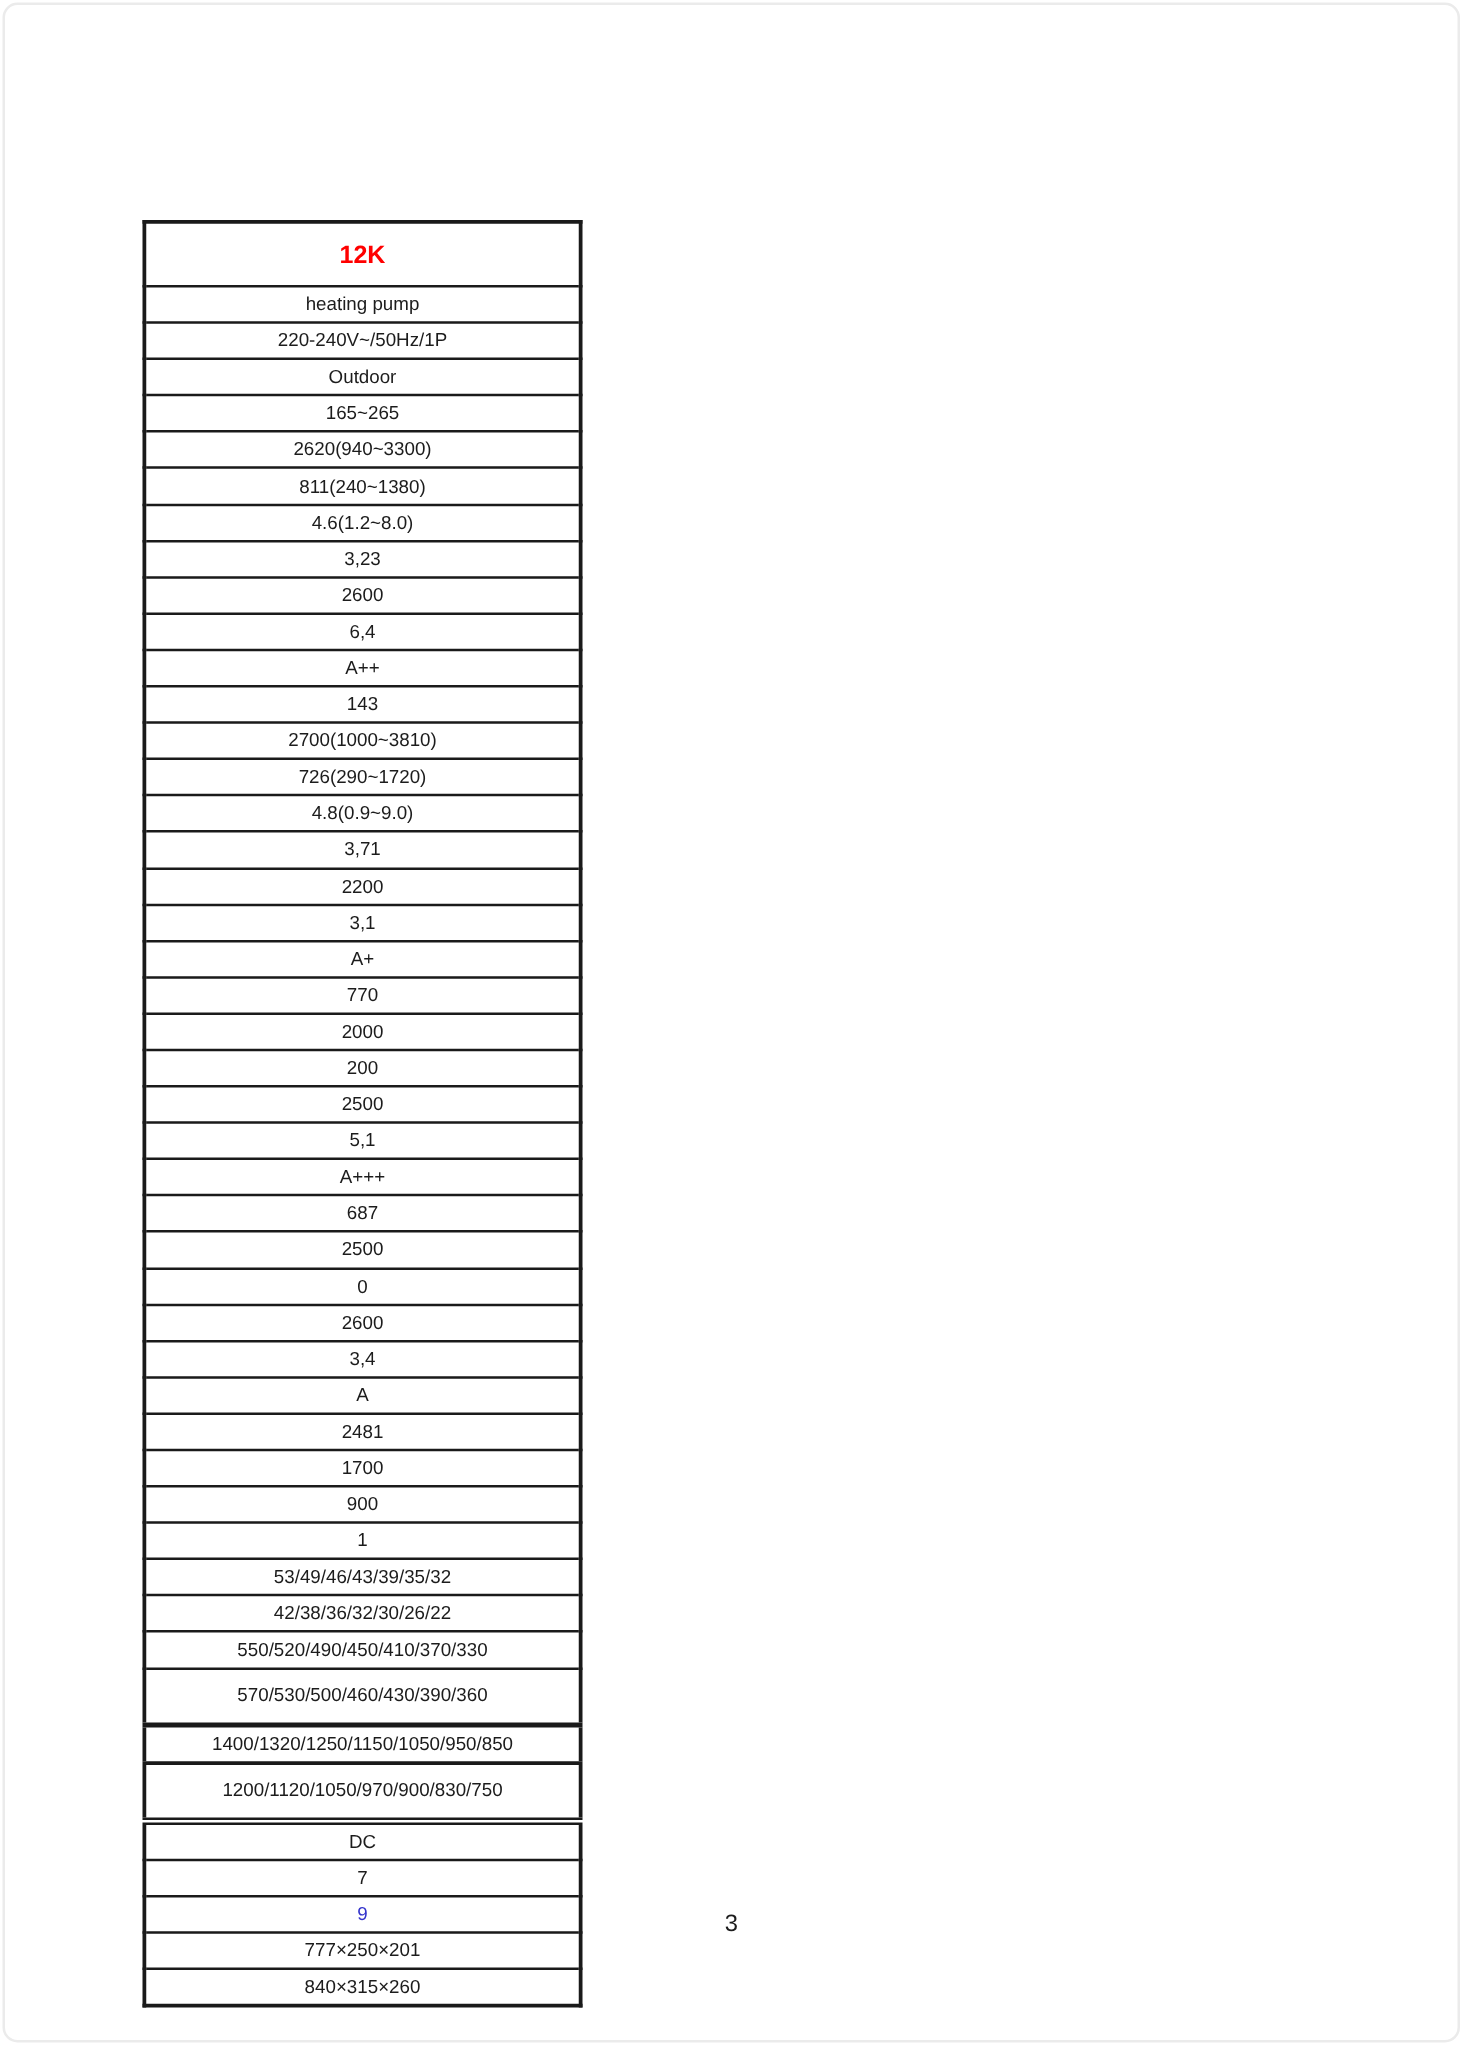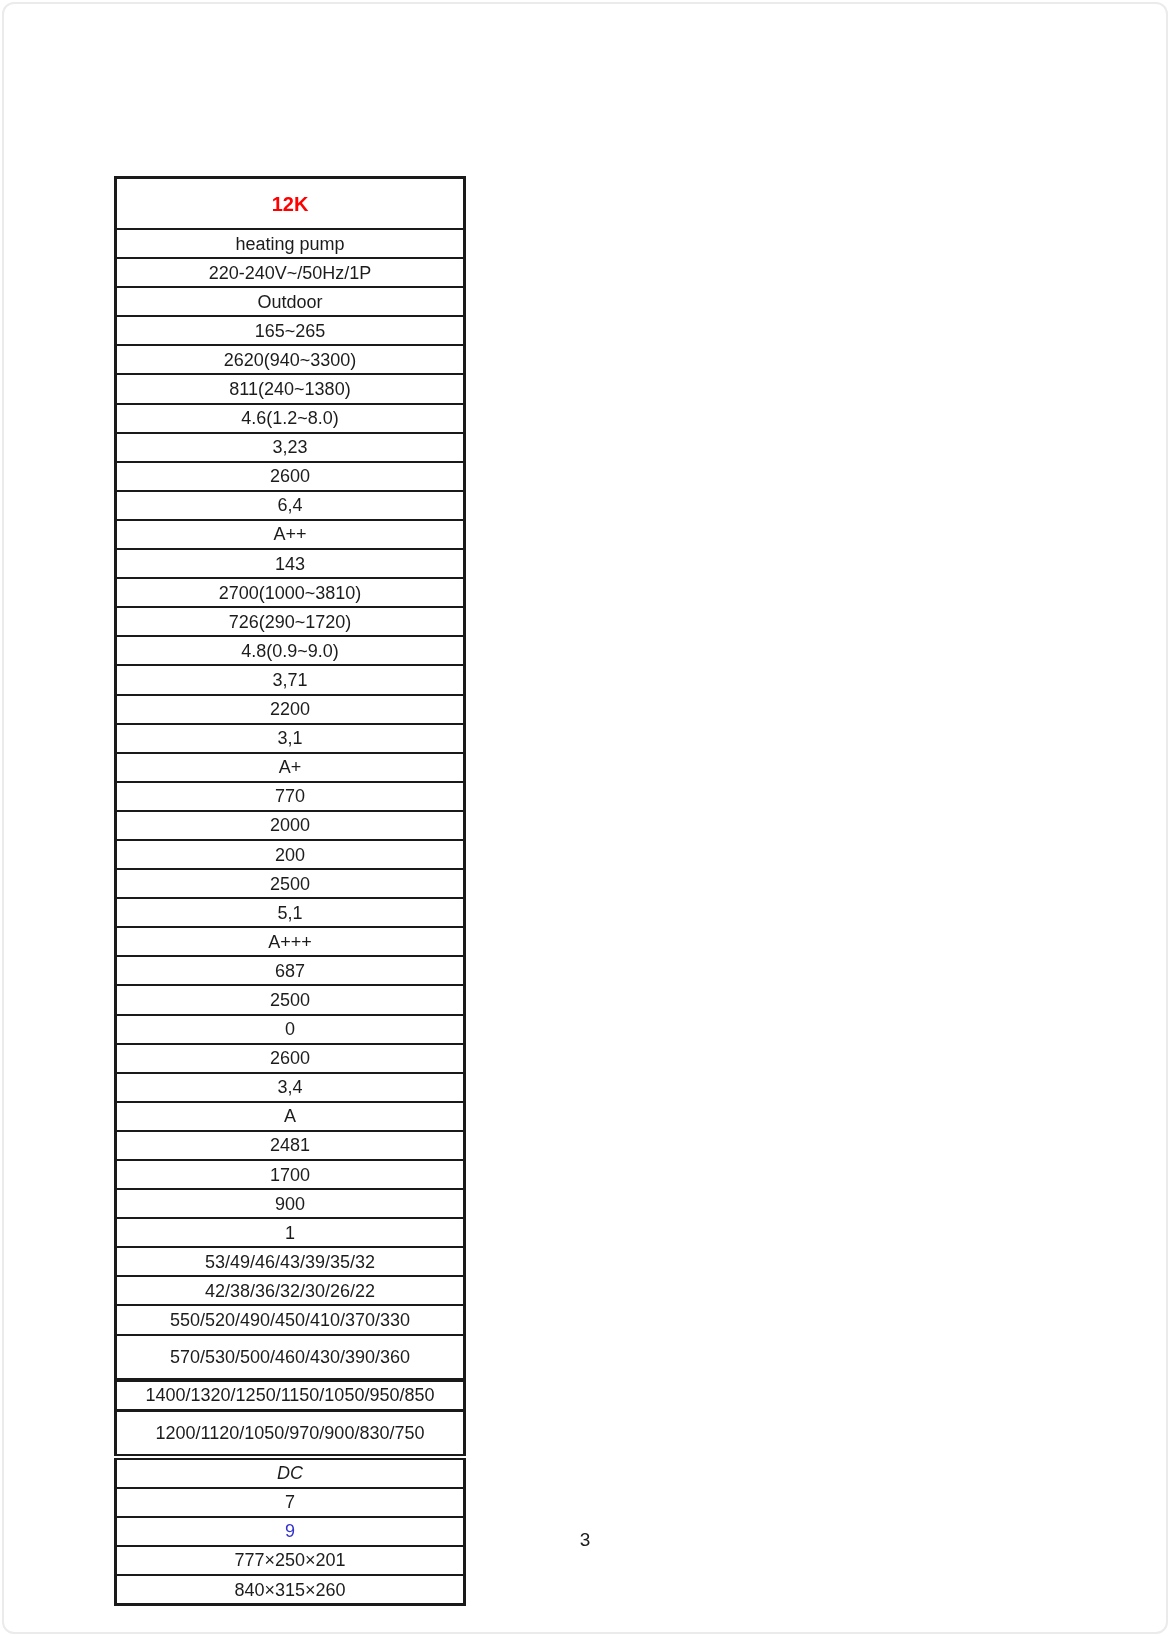--- a/index.html
+++ b/index.html
@@ -30,38 +30,38 @@
     width: 352px;
     border-collapse: collapse;
     table-layout: fixed;
     border: 3px solid var(--border-color, #1a1a1a);
     margin-top: 39px;
   }
   .spec-table td {
     border: 2px solid var(--border-color, #1a1a1a);
     text-align: center;
     vertical-align: middle;
-    font-size: 18px;
+    font-size: 15px;
     line-height: 1;
     height: 27.1px;
     padding: 0 2px;
     white-space: nowrap;
     overflow: hidden;
   }
   .spec-table td.header {
     height: 49px;
     font-weight: bold;
     font-size: 20px;
   }
   .spec-table td.tall {
     height: 42px;
   }
   .spec-table td.bt-thick  { border-top-width: 4px; }
   .spec-table td.bt-medium { border-top-width: 3px; }
-  .spec-table td.bt-double { border-top: 6px double var(--border-color, #1a1a1a); font-style: italic; }
+  .spec-table td.bt-double { border-top: 6px double var(--border-color, #1a1a1a); }
   .page-number {
     position: absolute;
     left: 0;
     top: 1529px;
     width: 1170px;
     text-align: center;
     font-size: 19px;
   }
 </style>
 </head>

